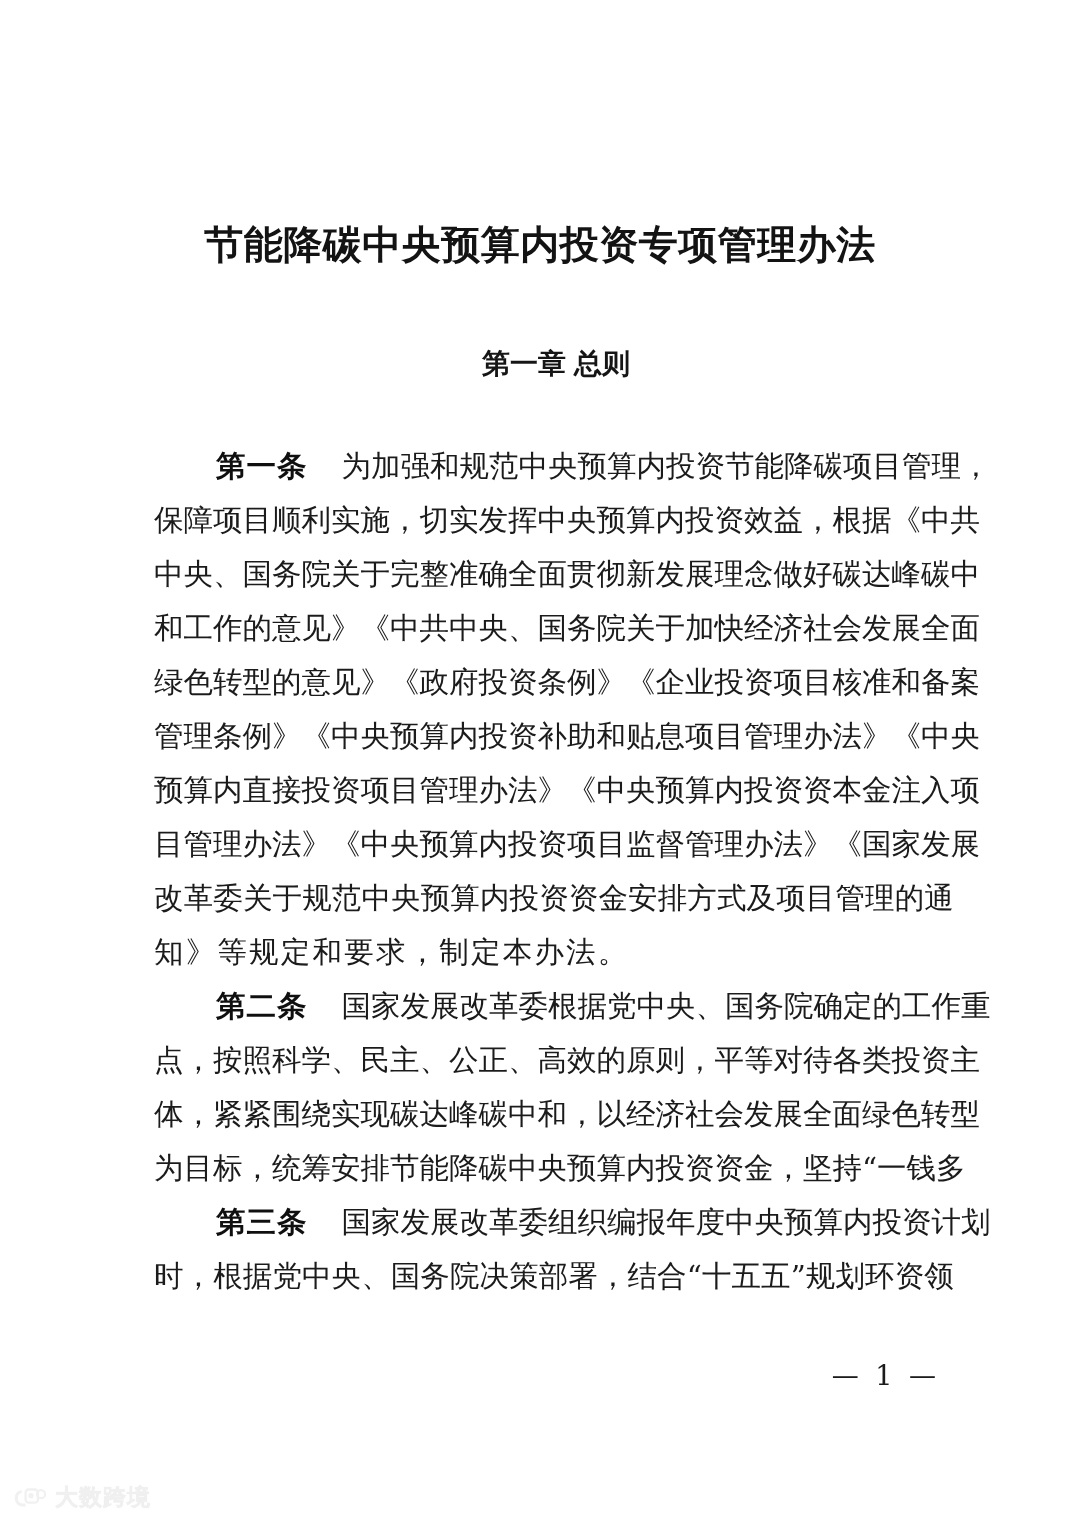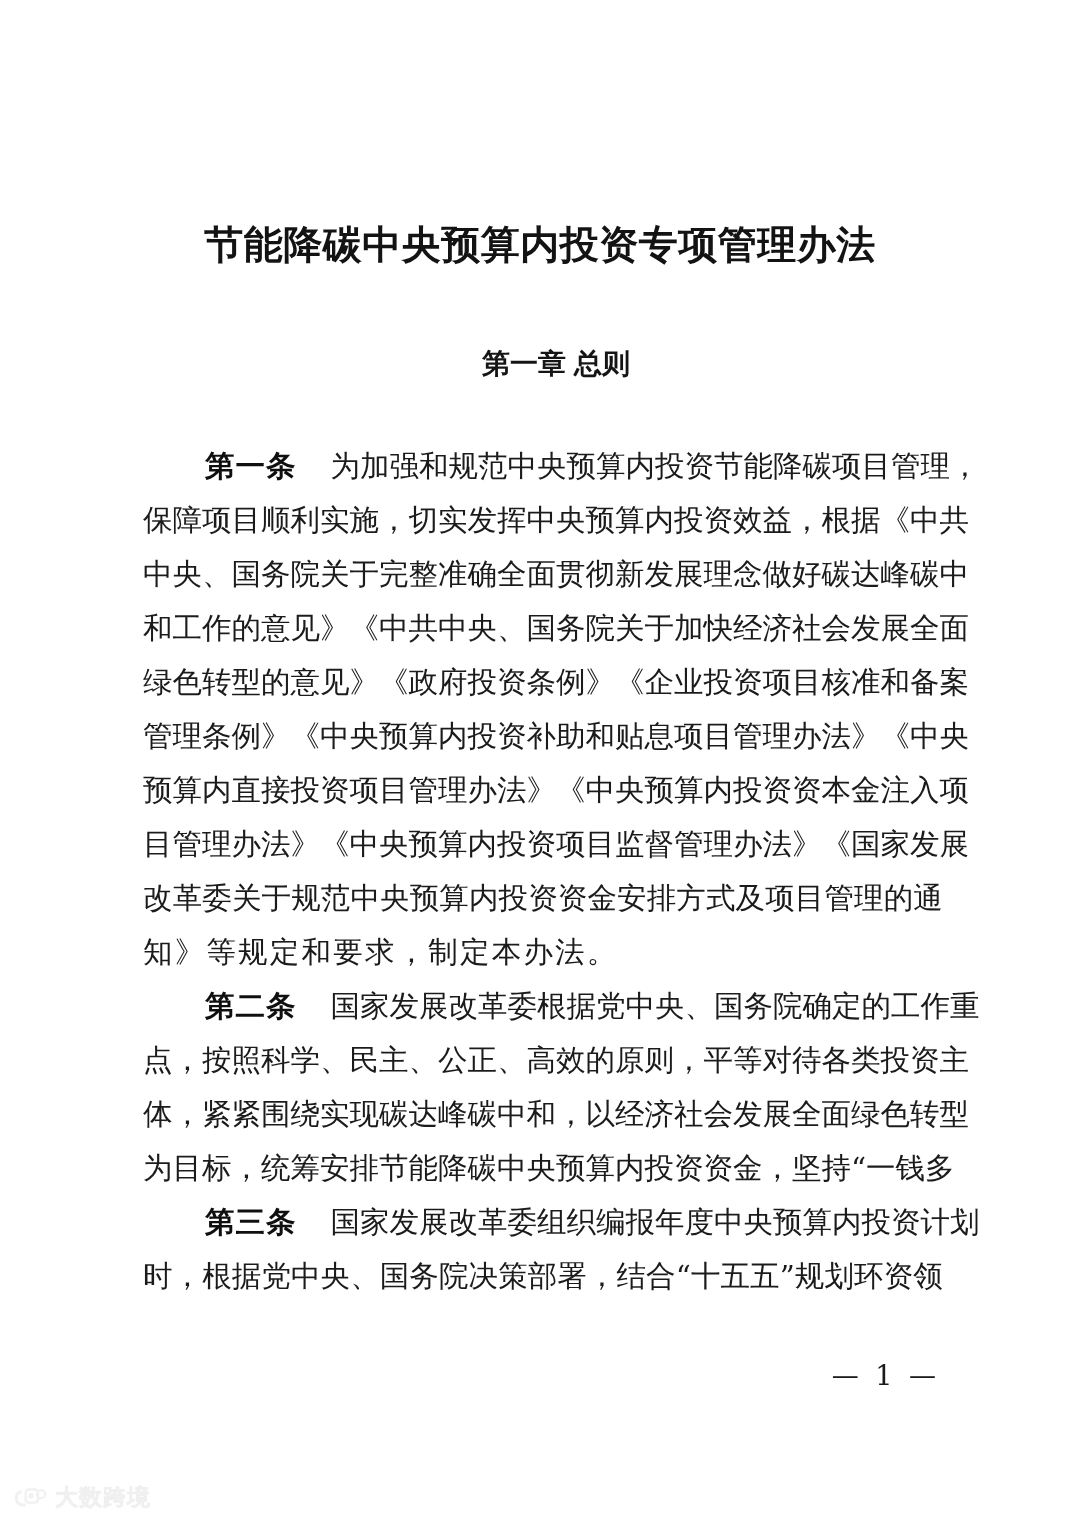--- a/index.html
+++ b/index.html
@@ -49,21 +49,21 @@
     font-weight: 700;
     font-size: 28px;
     color: #151515;
     line-height: 1.3;
     white-space: nowrap;
   }
 
   
   .body-block {
     position: absolute;
-    left: 143px;
+    left: 154px;
     top: 440px;
     width: 800px;
   }
 
   .para {
     margin: 0;
     padding: 0;
   }
 
   

